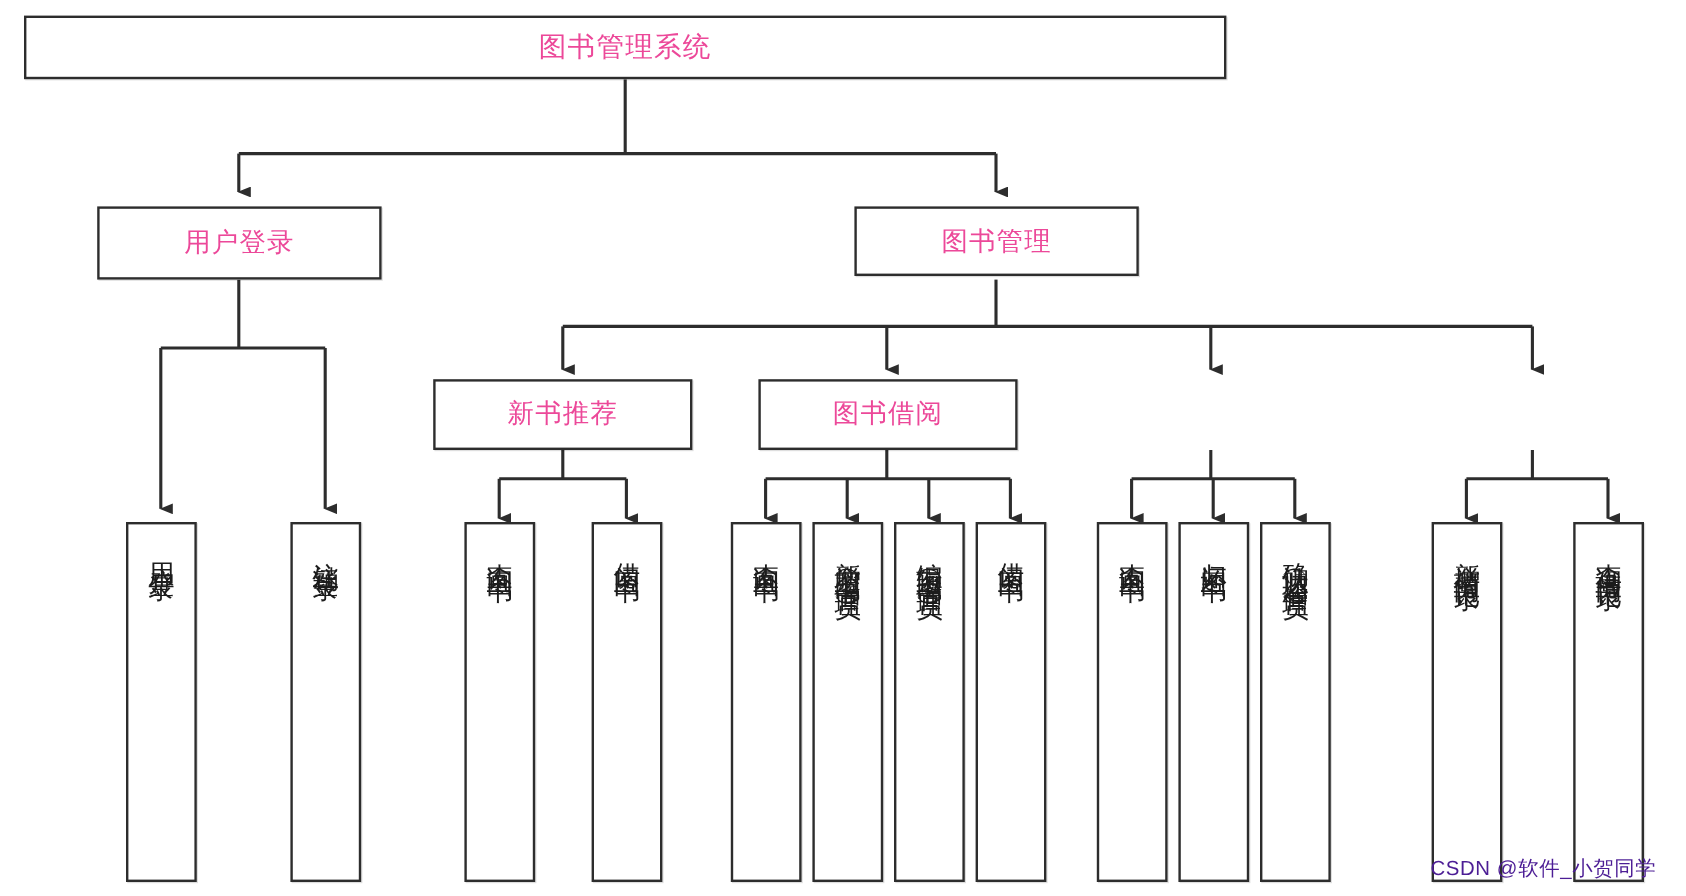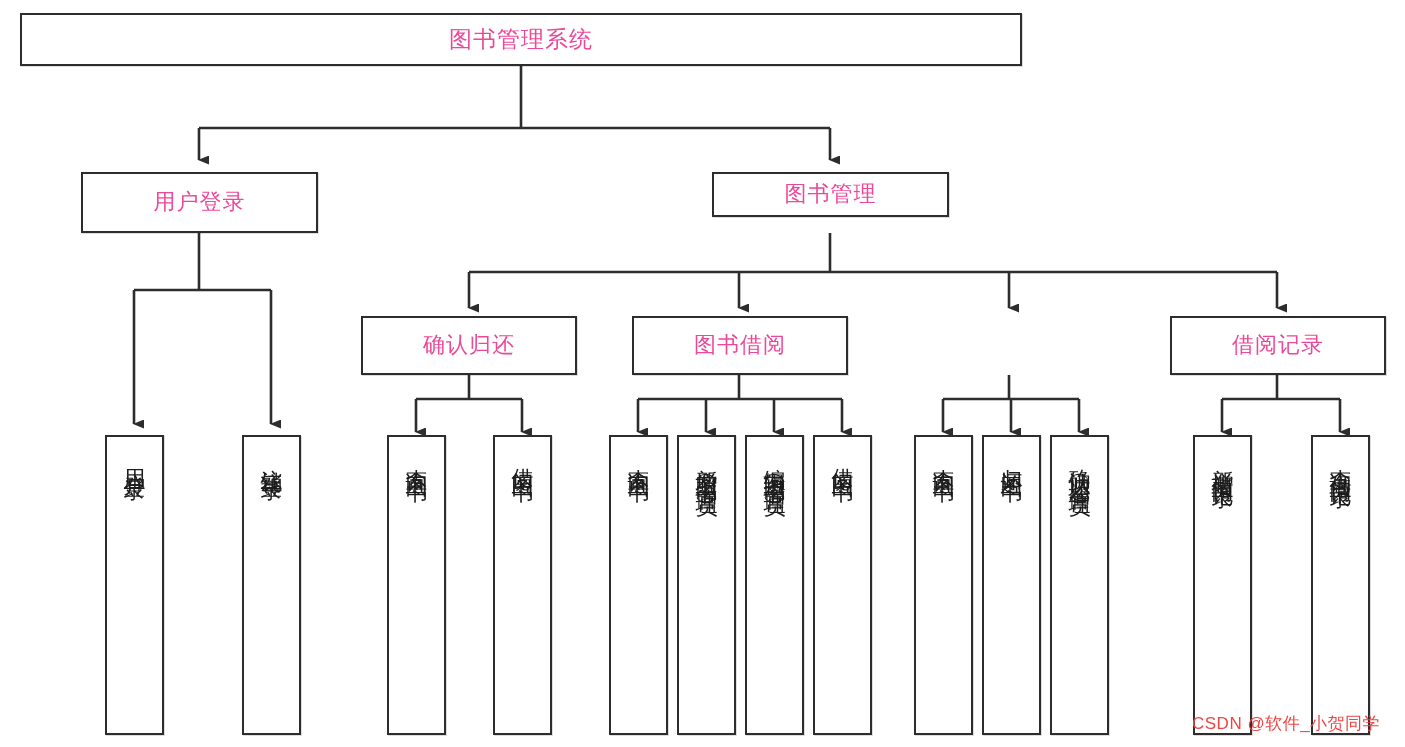--- a/index.html
+++ b/index.html
@@ -57,21 +57,21 @@
     letter-spacing: 4px;
     line-height: 1;
     white-space: nowrap;
   }
   .node.root .label-h { font-size: 23px; }
   .watermark {
     position: absolute;
     left: 1192px;
     top: 712px;
     font-size: 17px;
-    color: #ef4444;
+    color: #4c1d95;
     white-space: nowrap;
     letter-spacing: 0.5px;
   }
 </style>
 </head>
 <body>
 
 <div id="diagram-root">
 
   <svg class="edges" viewBox="0 0 1405 747">
@@ -124,32 +124,29 @@
     </g>
   </svg>
 
   <div class="node root" style="left:20px; top:13px; width:1002px; height:53px;">
     <span class="label-h">图书管理系统</span>
   </div>
 
   <div class="node" style="left:81px; top:172px; width:237px; height:61px;">
     <span class="label-h">用户登录</span>
   </div>
-  <div class="node" style="left:712px; top:172px; width:237px; height:45px;">
+  <div class="node" style="left:712px; top:172px; width:237px; height:58px;">
     <span class="label-h">图书管理</span>
   </div>
 
   <div class="node" style="left:361px; top:316px; width:216px; height:59px;">
-    <span class="label-h">确认归还</span>
+    <span class="label-h">新书推荐</span>
   </div>
   <div class="node" style="left:632px; top:316px; width:216px; height:59px;">
     <span class="label-h">图书借阅</span>
-  </div>
-  <div class="node" style="left:1170px; top:316px; width:216px; height:59px;">
-    <span class="label-h">借阅记录</span>
   </div>
 
   <div class="node vertical" style="left:105px; top:435px; width:59px; height:300px;">
     <span class="label-v">用户登录</span>
   </div>
   <div class="node vertical" style="left:242px; top:435px; width:59px; height:300px;">
     <span class="label-v">注销登录</span>
   </div>
 
   <div class="node vertical" style="left:387px; top:435px; width:59px; height:300px;">

